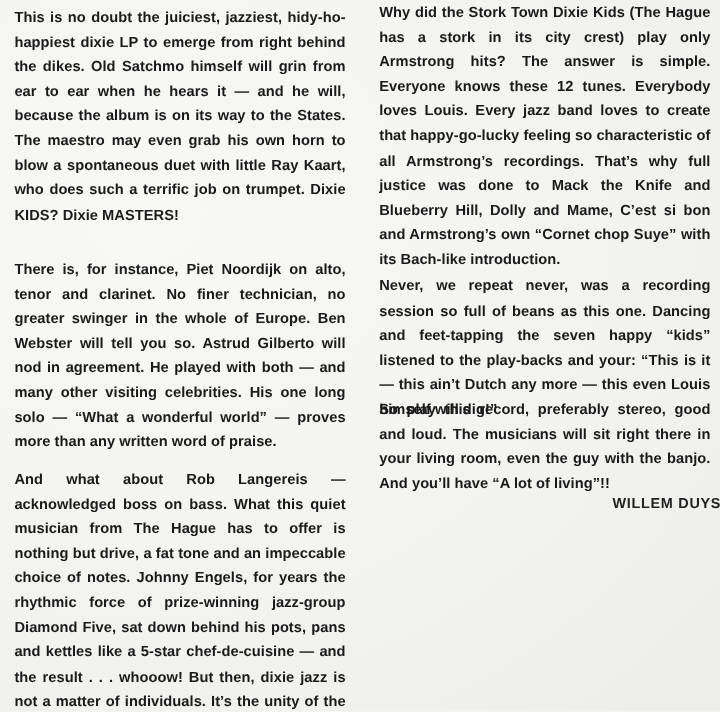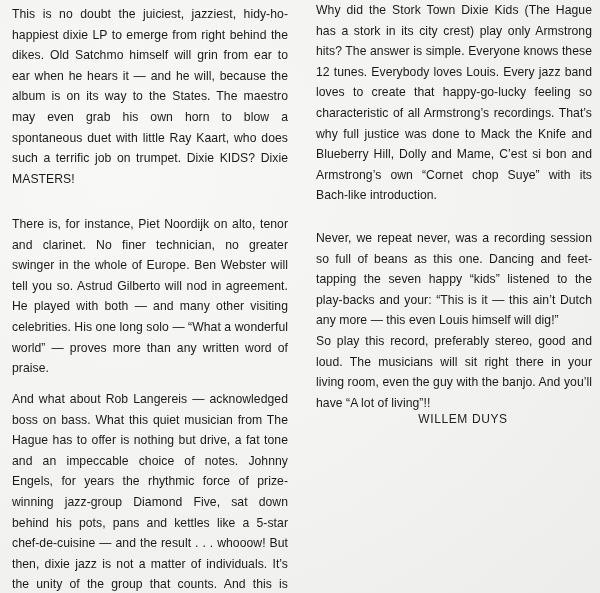--- a/index.html
+++ b/index.html
@@ -31,29 +31,30 @@
     .para {
       position: absolute;
       left: 0;
       width: 276px;
       font-size: 12.2px;
       line-height: 20.6px;
       text-align: justify;
       letter-spacing: 0.05px;
       margin: 0;
       hyphens: manual;
+      font-weight: bold;
     }
     .sig {
       position: absolute;
       right: 0;
       width: 276px;
-      text-align: center;
+      text-align: right;
       font-size: 12px;
       letter-spacing: 0.6px;
-      font-weight: normal;
+      font-weight: bold;
       color: #222;
     }
   </style>
 </head>
 <body>
 
 <div class="page">
 
   <div class="col col-left">
     <p class="para" style="top:4px;">This is no doubt the juiciest, jazziest, hidy-ho-happiest dixie LP to emerge from right behind the dikes. Old Satchmo himself will grin from ear to ear when he hears it — and he will, because the album is on its way to the States. The maestro may even grab his own horn to blow a spontaneous duet with little Ray Kaart, who does such a terrific job on trumpet. Dixie KIDS? Dixie MASTERS!</p>

